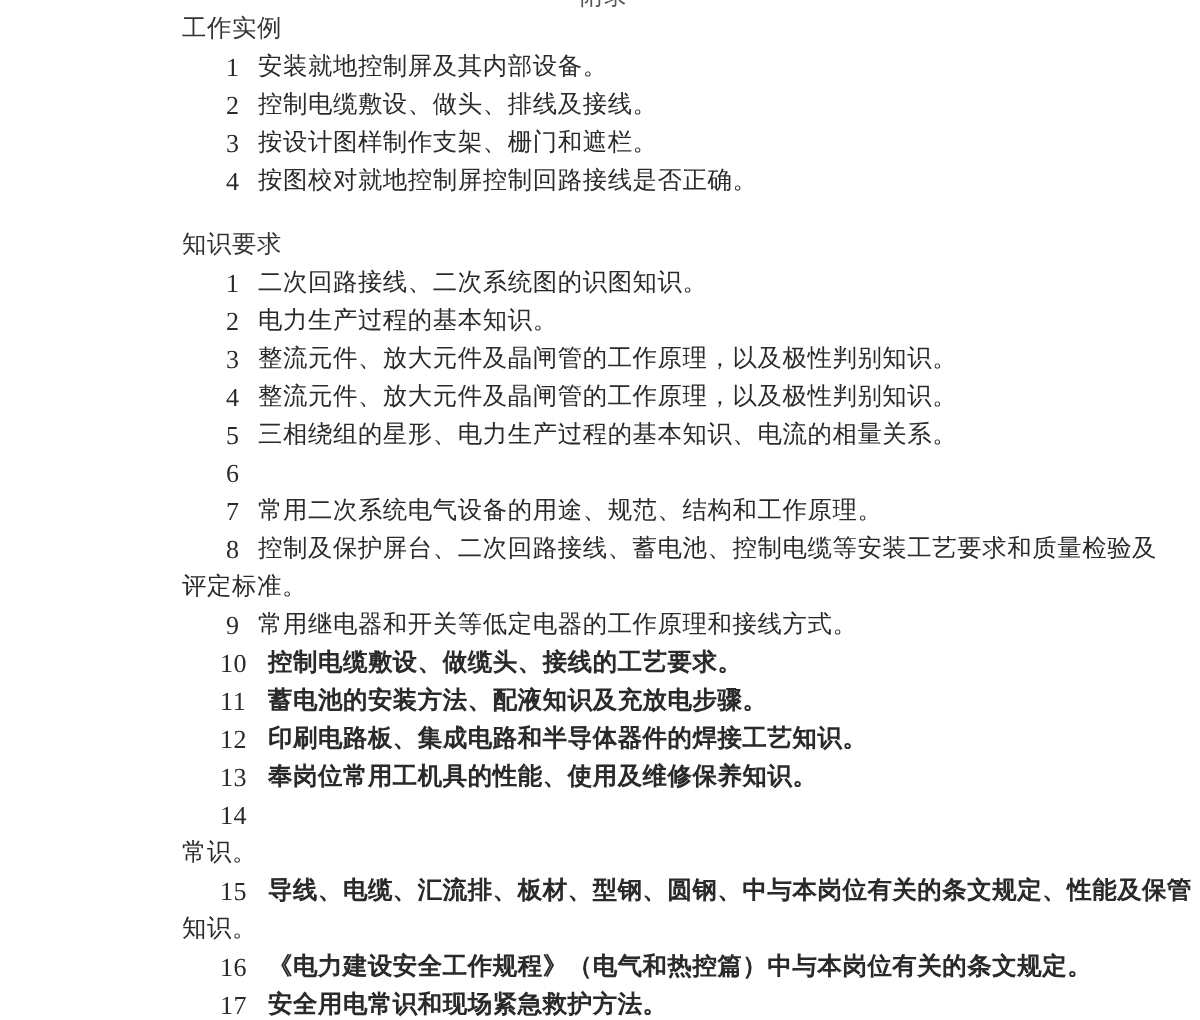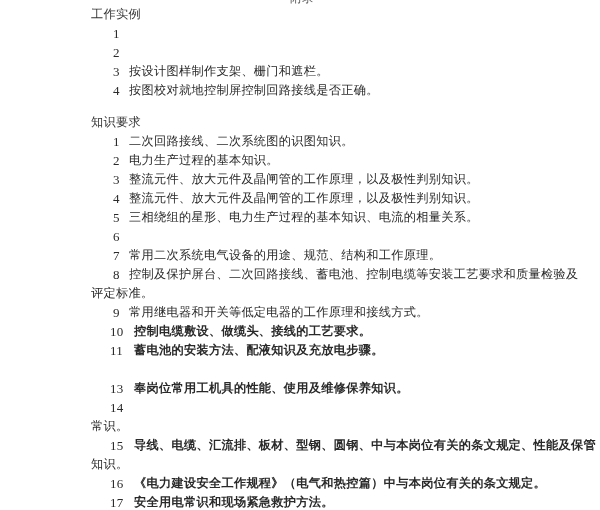--- a/index.html
+++ b/index.html
@@ -72,23 +72,25 @@
 <body>
 
 <div class="page">
 
   <div class="cut-top">附录</div>
 
   <div class="line heading" style="top:5px">工作实例</div>
 
   <div class="line item" style="top:24px">
     <span class="num">1</span>
+    <span class="txt">安装就地控制屏及其内部设备。</span>
   </div>
   <div class="line item" style="top:43px">
     <span class="num">2</span>
+    <span class="txt">控制电缆敷设、做头、排线及接线。</span>
   </div>
   <div class="line item" style="top:62px">
     <span class="num">3</span>
     <span class="txt">按设计图样制作支架、栅门和遮栏。</span>
   </div>
   <div class="line item" style="top:81px">
     <span class="num">4</span>
     <span class="txt">按图校对就地控制屏控制回路接线是否正确。</span>
   </div>
 
@@ -131,20 +133,24 @@
     <span class="txt">常用继电器和开关等低定电器的工作原理和接线方式。</span>
   </div>
   <div class="line item" style="top:322px">
     <span class="num two">10</span>
     <span class="txt wide">控制电缆敷设、做缆头、接线的工艺要求。</span>
   </div>
   <div class="line item" style="top:341px">
     <span class="num two">11</span>
     <span class="txt wide">蓄电池的安装方法、配液知识及充放电步骤。</span>
   </div>
+  <div class="line item" style="top:360px">
+    <span class="num two">12</span>
+    <span class="txt wide">印刷电路板、集成电路和半导体器件的焊接工艺知识。</span>
+  </div>
   <div class="line item" style="top:379px">
     <span class="num two">13</span>
     <span class="txt wide">奉岗位常用工机具的性能、使用及维修保养知识。</span>
   </div>
   <div class="line item" style="top:398px">
     <span class="num two">14</span>
   </div>
   <div class="line cont" style="top:417px">常识。</div>
   <div class="line item" style="top:436px">
     <span class="num two">15</span>

